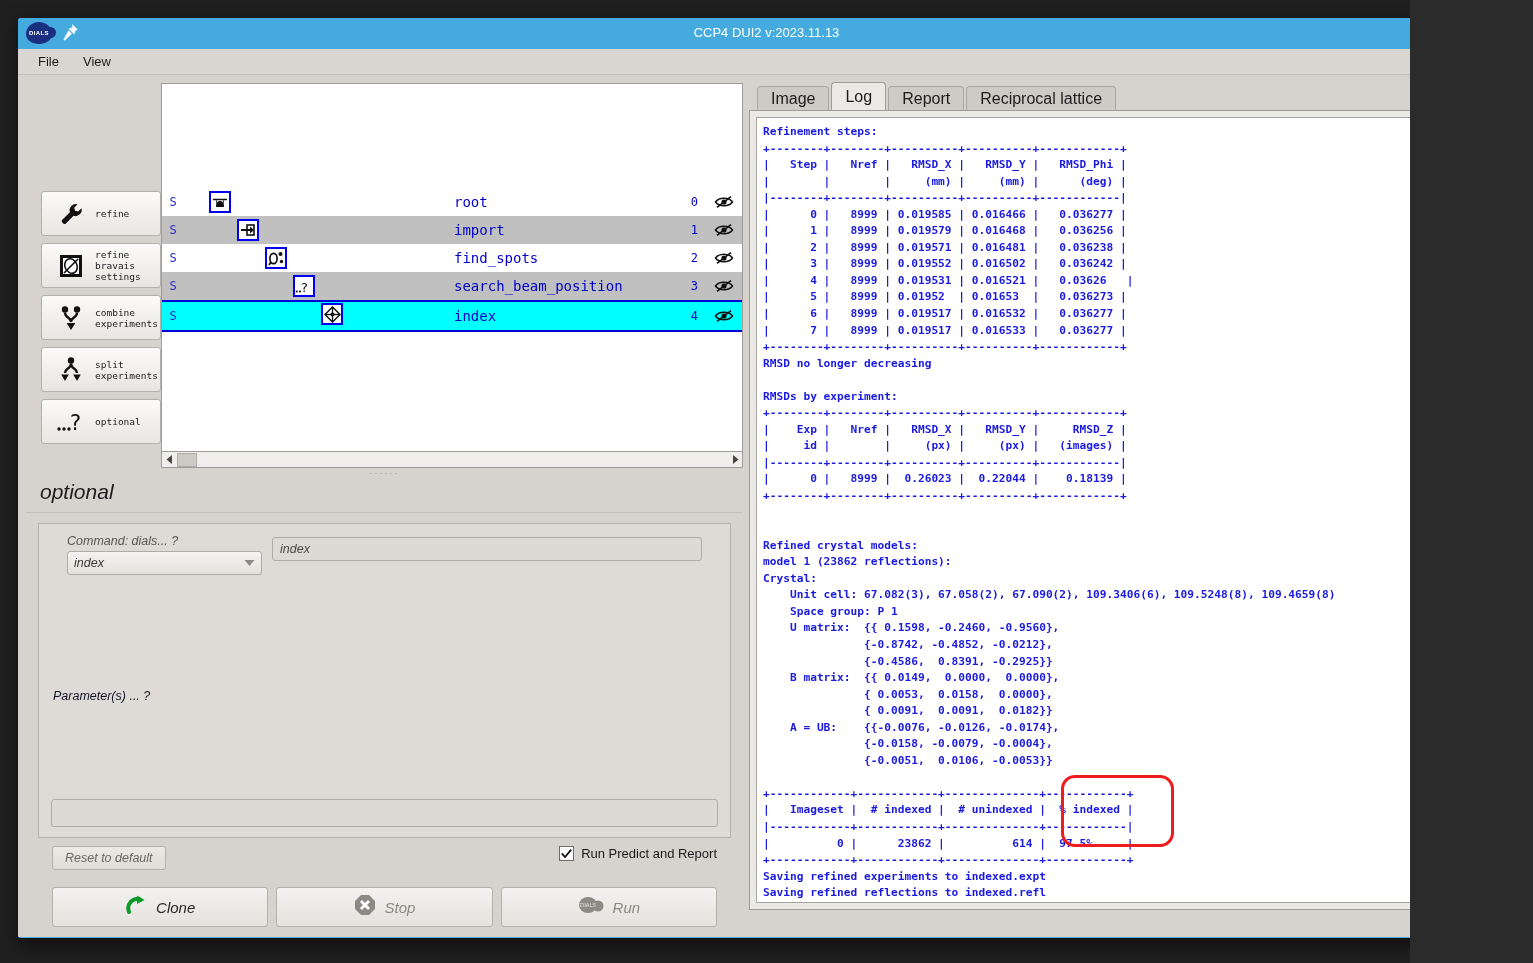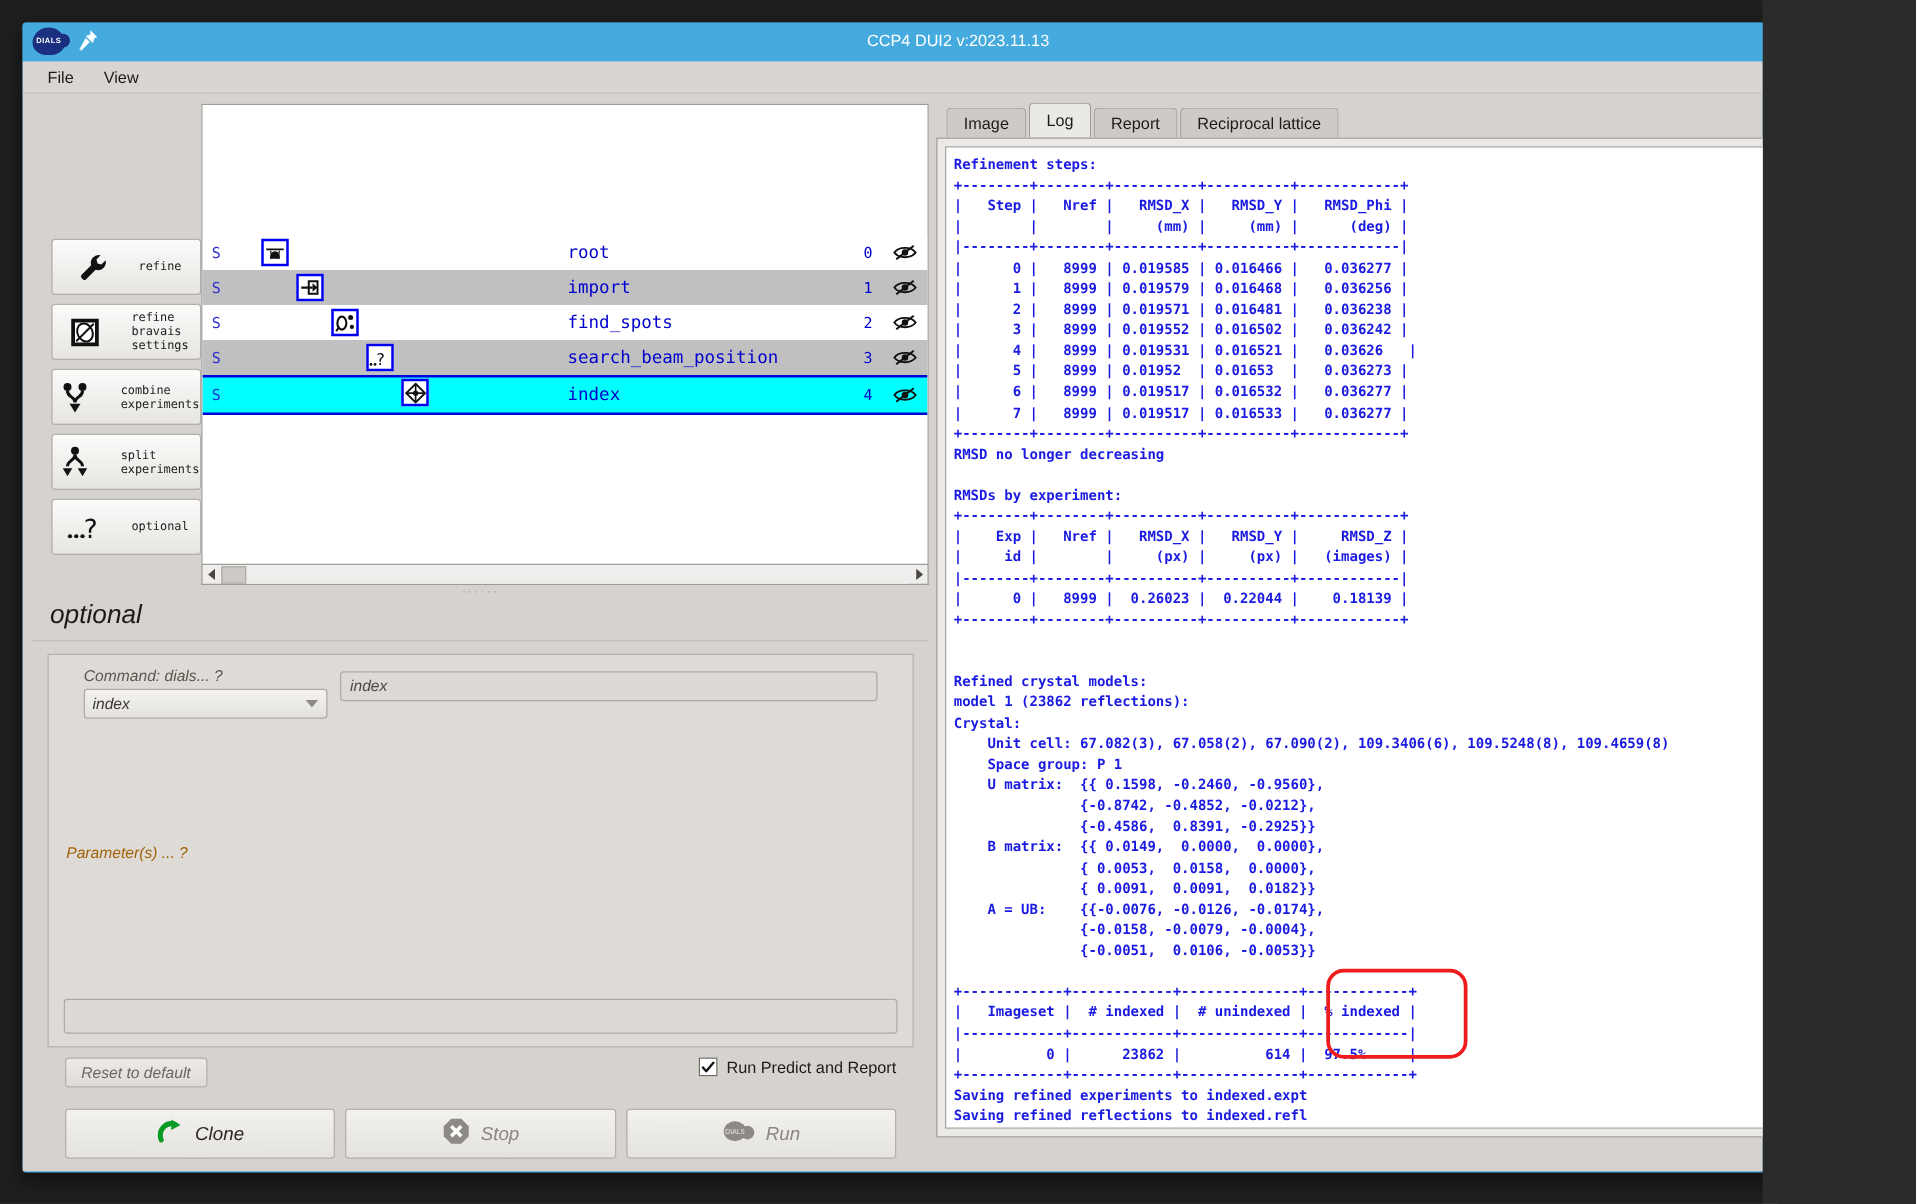--- a/index.html
+++ b/index.html
@@ -108,25 +108,24 @@
     display: flex; flex-direction: column; gap: 7px;
     box-sizing: border-box;
     padding-left: 15px;
   }
   .side-btn {
     height: 45px;
     background: linear-gradient(#fbfbfa,#e7e5e1);
     border: 1px solid #b4b1ac;
     border-radius: 3px;
     display: flex; align-items: center;
-    padding-left: 0;
-    gap: 20px;
+    padding-left: 12px;
+    gap: 7px;
     cursor: pointer;
     box-sizing: border-box;
-    justify-content: center;
   }
   .side-btn .ic { width: 34px; flex: 0 0 34px; display:flex; align-items:center; justify-content:center; }
   .side-btn .lbl {
     font-family: "DejaVu Sans Mono", monospace;
     font-size: 9.5px; color: #1b1b1b; line-height: 11px;
     white-space: pre-line;
   }
   .tree-box {
     flex: 1;
     background: #ffffff;
@@ -211,22 +210,22 @@
   }
   .cmd-input {
     flex: 1; height: 24px; margin-top: -14px;
     background: #ddd9d4;
     border: 1px solid #aeaba6; border-radius: 3px;
     font-size: 12.5px; font-style: italic; color: #4b4845;
     padding: 0 7px; box-sizing: border-box;
     font-family: "Liberation Sans", sans-serif;
   }
   .param-label {
-    position: absolute; left: 14px; top: 151px;
-    font-size: 12.5px; font-style: italic; color: #a16207;
+    position: absolute; left: 14px; top: 165px;
+    font-size: 12.5px; font-style: italic; color: #0f172a;
   }
   .bottom-input {
     position: absolute; left: 12px; right: 12px; bottom: 10px;
     height: 24px;
     background: #ddd9d4;
     border: 1px solid #aeaba6; border-radius: 3px;
   }
   .btn-row1 {
     display: flex; align-items: flex-start; justify-content: space-between;
     padding: 8px 14px 5px 14px;
@@ -260,21 +259,21 @@
   .right-pane {
     flex: 1;
     display: flex; flex-direction: column;
     padding-right: 2px;
   }
   .tabs { display: flex; align-items: flex-end; height: 27px; padding-left: 8px; }
   .tab {
     height: 23px;
     padding: 0 13px;
     display: flex; align-items: center;
-    font-size: 13px; color: #1b1b1b;
+    font-size: 16px; color: #1b1b1b;
     background: #cecbc6;
     border: 1px solid #aaa7a2; border-bottom: none;
     border-radius: 4px 4px 0 0;
     margin-right: 2px;
     cursor: pointer;
   }
   .tab.active {
     background: #ebe9e5;
     height: 27px;
     border-color: #9f9c97;

